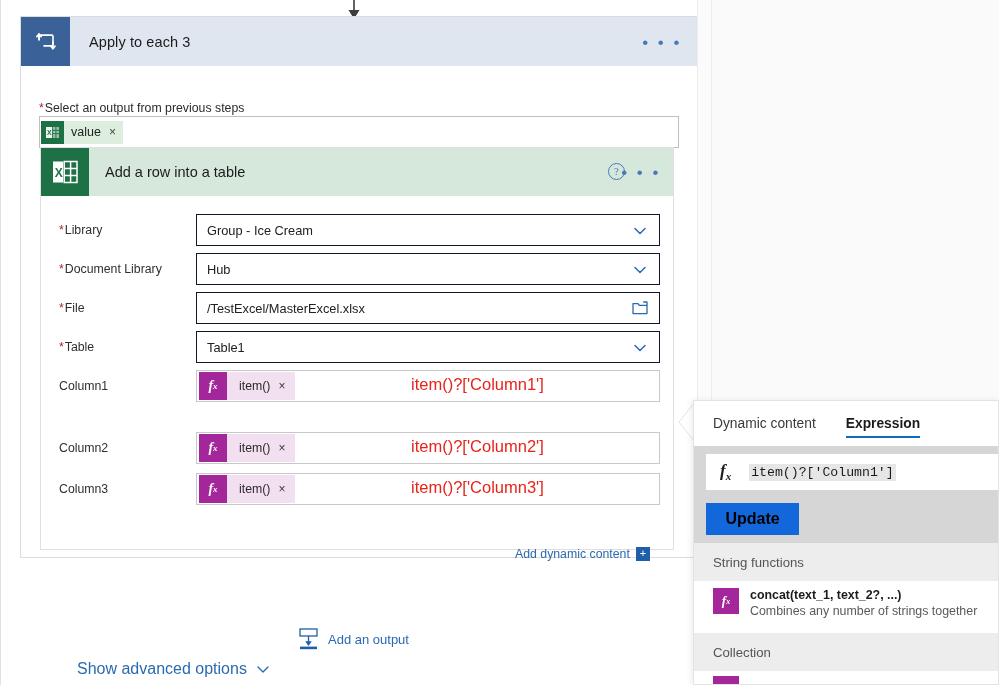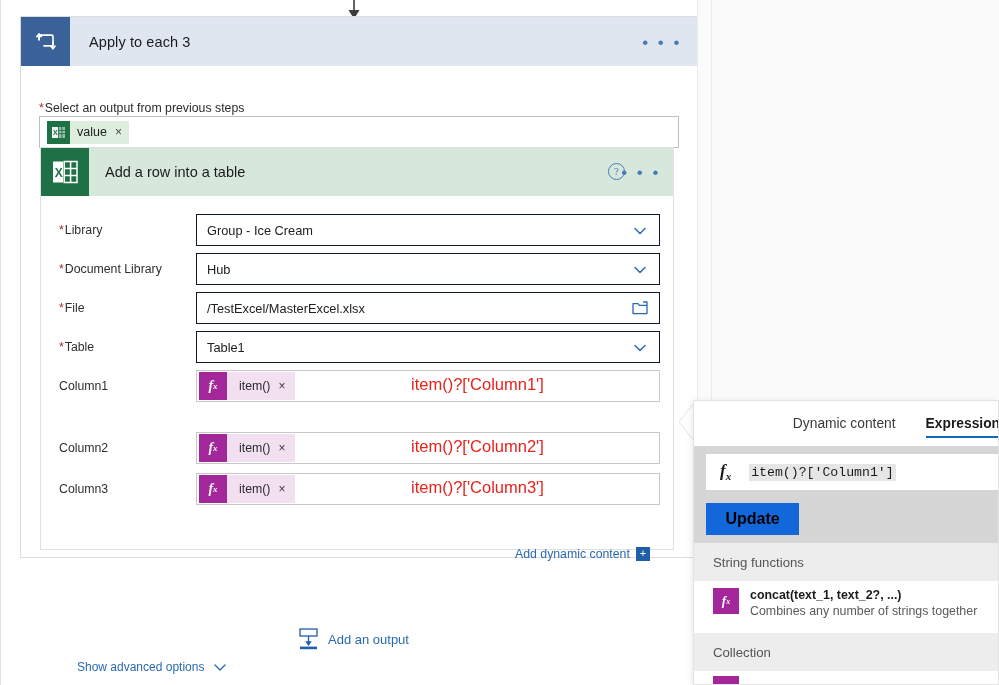--- a/index.html
+++ b/index.html
@@ -48,21 +48,21 @@
   }
 
   .req-star { color: #a4262c; margin-right: 1px; }
   #loop-field-label {
     position: absolute; left: 18px; top: 84px;
     font-size: 12.3px; color: #2b2b2b;
   }
   #loop-input {
     position: absolute; left: 18px; top: 99px; width: 640px; height: 32px;
     border: 1px solid #bfbfbf; background: #fff;
-    display: flex; align-items: center; padding-left: 7px;
+    display: flex; align-items: center; padding-left: 1px;
   }
   .token-value {
     display: inline-flex; align-items: center; height: 23px;
     background: #ddeede; padding-right: 7px;
   }
   .token-value .tok-icon {
     width: 23px; height: 23px; background: #1e7145;
     display: flex; align-items: center; justify-content: center; margin-right: 7px;
   }
   .token-value .tok-label { font-size: 12.5px; color: #212121; }
@@ -140,21 +140,21 @@
   #add-dyn-text { font-size: 12.3px; color: #2a6ab0; }
   #add-dyn-btn {
     width: 14px; height: 14px; background: #1f5fa9; color: #fff;
     font-size: 11px; line-height: 13px; text-align: center; margin-left: 6px;
   }
 
   #show-adv {
     position: absolute; left: 36px; top: 512px;
     display: flex; align-items: center;
   }
-  #show-adv-text { font-size: 12px; color: #2a6ab0; }
+  #show-adv-text { font-size: 16px; color: #2a6ab0; }
 
   
   #add-action {
     position: absolute; left: 297px; top: 628px; display: flex; align-items: center;
   }
   #add-action-text { font-size: 13px; color: #2a6ab0; margin-left: 9px; }
 
   
   #right-bg {
     position: absolute; left: 712px; top: 0; width: 287px; height: 685px;
@@ -168,21 +168,21 @@
     position: absolute; left: 693px; top: 400px; width: 306px; height: 285px;
     background: #ffffff; border: 1px solid #e3e3e3;
     box-shadow: -2px 0 6px rgba(0,0,0,.07);
     overflow: hidden;
   }
   #callout-arrow {
     position: absolute; left: 679px; top: 402px; width: 16px; height: 44px;
   }
   #flyout-tabs {
     position: absolute; left: 0; top: 0; width: 306px; height: 45px; background: #fff;
-    display: flex; align-items: center; justify-content: flex-end;
+    display: flex; align-items: center;
   }
   .tab { font-size: 13.8px; color: #3a3a3a; position: relative; height: 45px;
          display: flex; align-items: center; cursor: pointer; }
   #tab-dynamic { margin-left: 19px; }
   #tab-expression { margin-left: 30px; font-weight: bold; color: #1b1b1b; }
   #tab-expression::after {
     content: ""; position: absolute; left: 0; right: 0; bottom: 8px;
     height: 2.5px; background: #0f6cbd;
   }
   #expr-strip {

